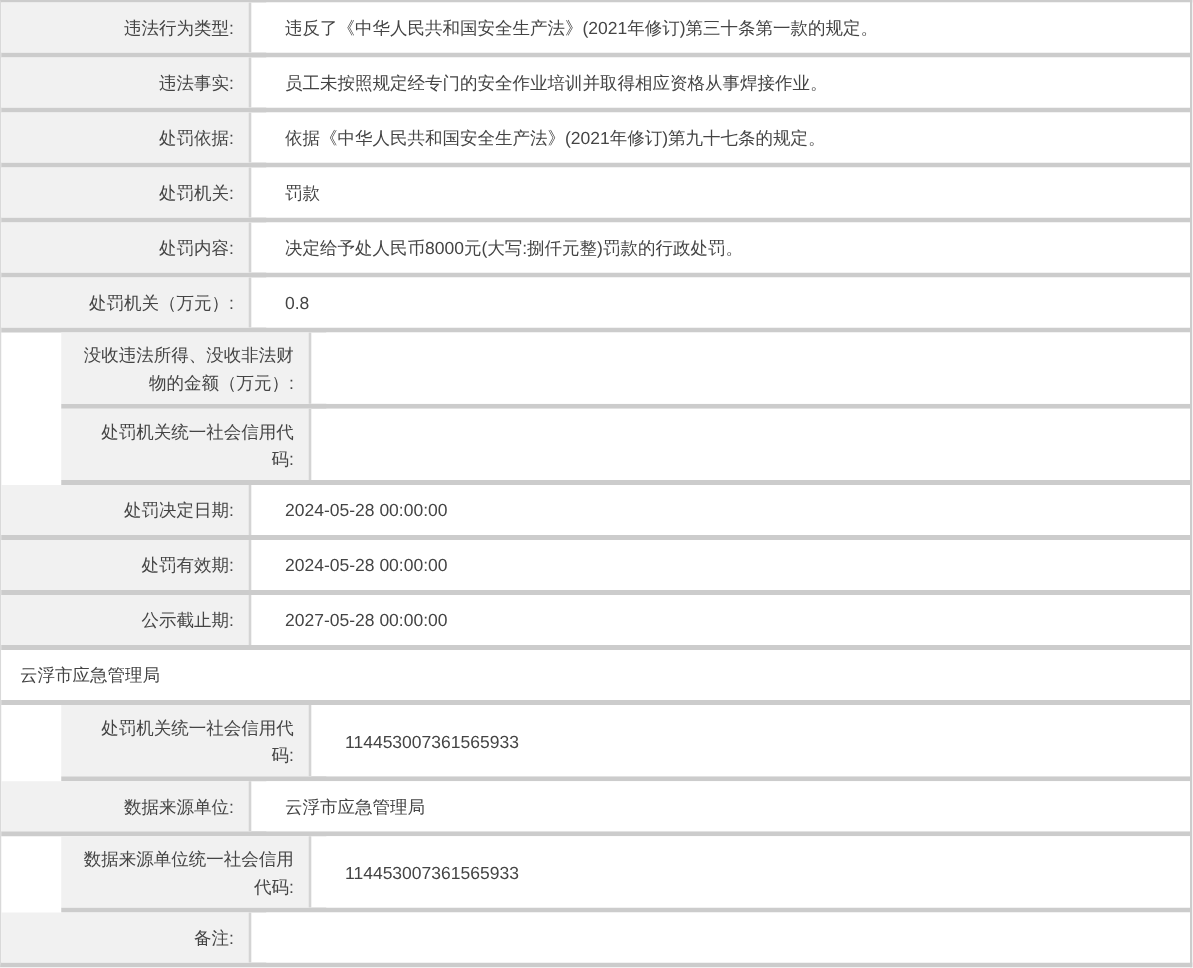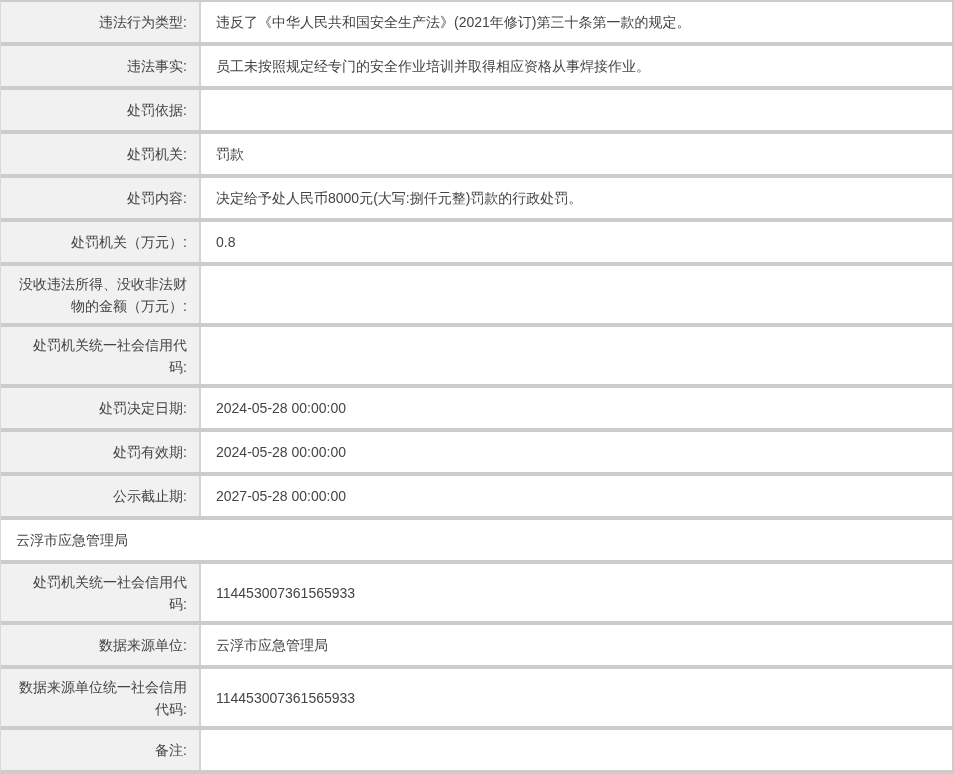--- a/index.html
+++ b/index.html
@@ -15,27 +15,29 @@
     border-bottom: 4px solid #cccccc;
     border-left: 1px solid #d9d9d9;
     border-right: 2px solid #cccccc;
     background: #ffffff;
   }
   .row {
     display: flex;
     align-items: stretch;
     border-bottom: 4px solid #cccccc;
     min-height: 40px;
+    gap: 12px;
   }
   .row:last-child {
     border-bottom: none;
     border-radius: 19px;
   }
   .row.tall {
     min-height: 57px;
+    margin-left: 48px;
   }
   .cell {
     box-sizing: border-box;
     display: flex;
     align-items: center;
     font-size: 14px;
     line-height: 22px;
     color: #444444;
   }
   .cell.label {
@@ -64,20 +66,21 @@
     <div class="cell value">违反了《中华人民共和国安全生产法》(2021年修订)第三十条第一款的规定。</div>
   </div>
 
   <div class="row">
     <div class="cell label">违法事实:</div>
     <div class="cell value">员工未按照规定经专门的安全作业培训并取得相应资格从事焊接作业。</div>
   </div>
 
   <div class="row">
     <div class="cell label">处罚依据:</div>
+    <div class="cell value">依据《中华人民共和国安全生产法》(2021年修订)第九十七条的规定。</div>
   </div>
 
   <div class="row">
     <div class="cell label">处罚机关:</div>
     <div class="cell value">罚款</div>
   </div>
 
   <div class="row">
     <div class="cell label">处罚内容:</div>
     <div class="cell value">决定给予处人民币8000元(大写:捌仟元整)罚款的行政处罚。</div>

